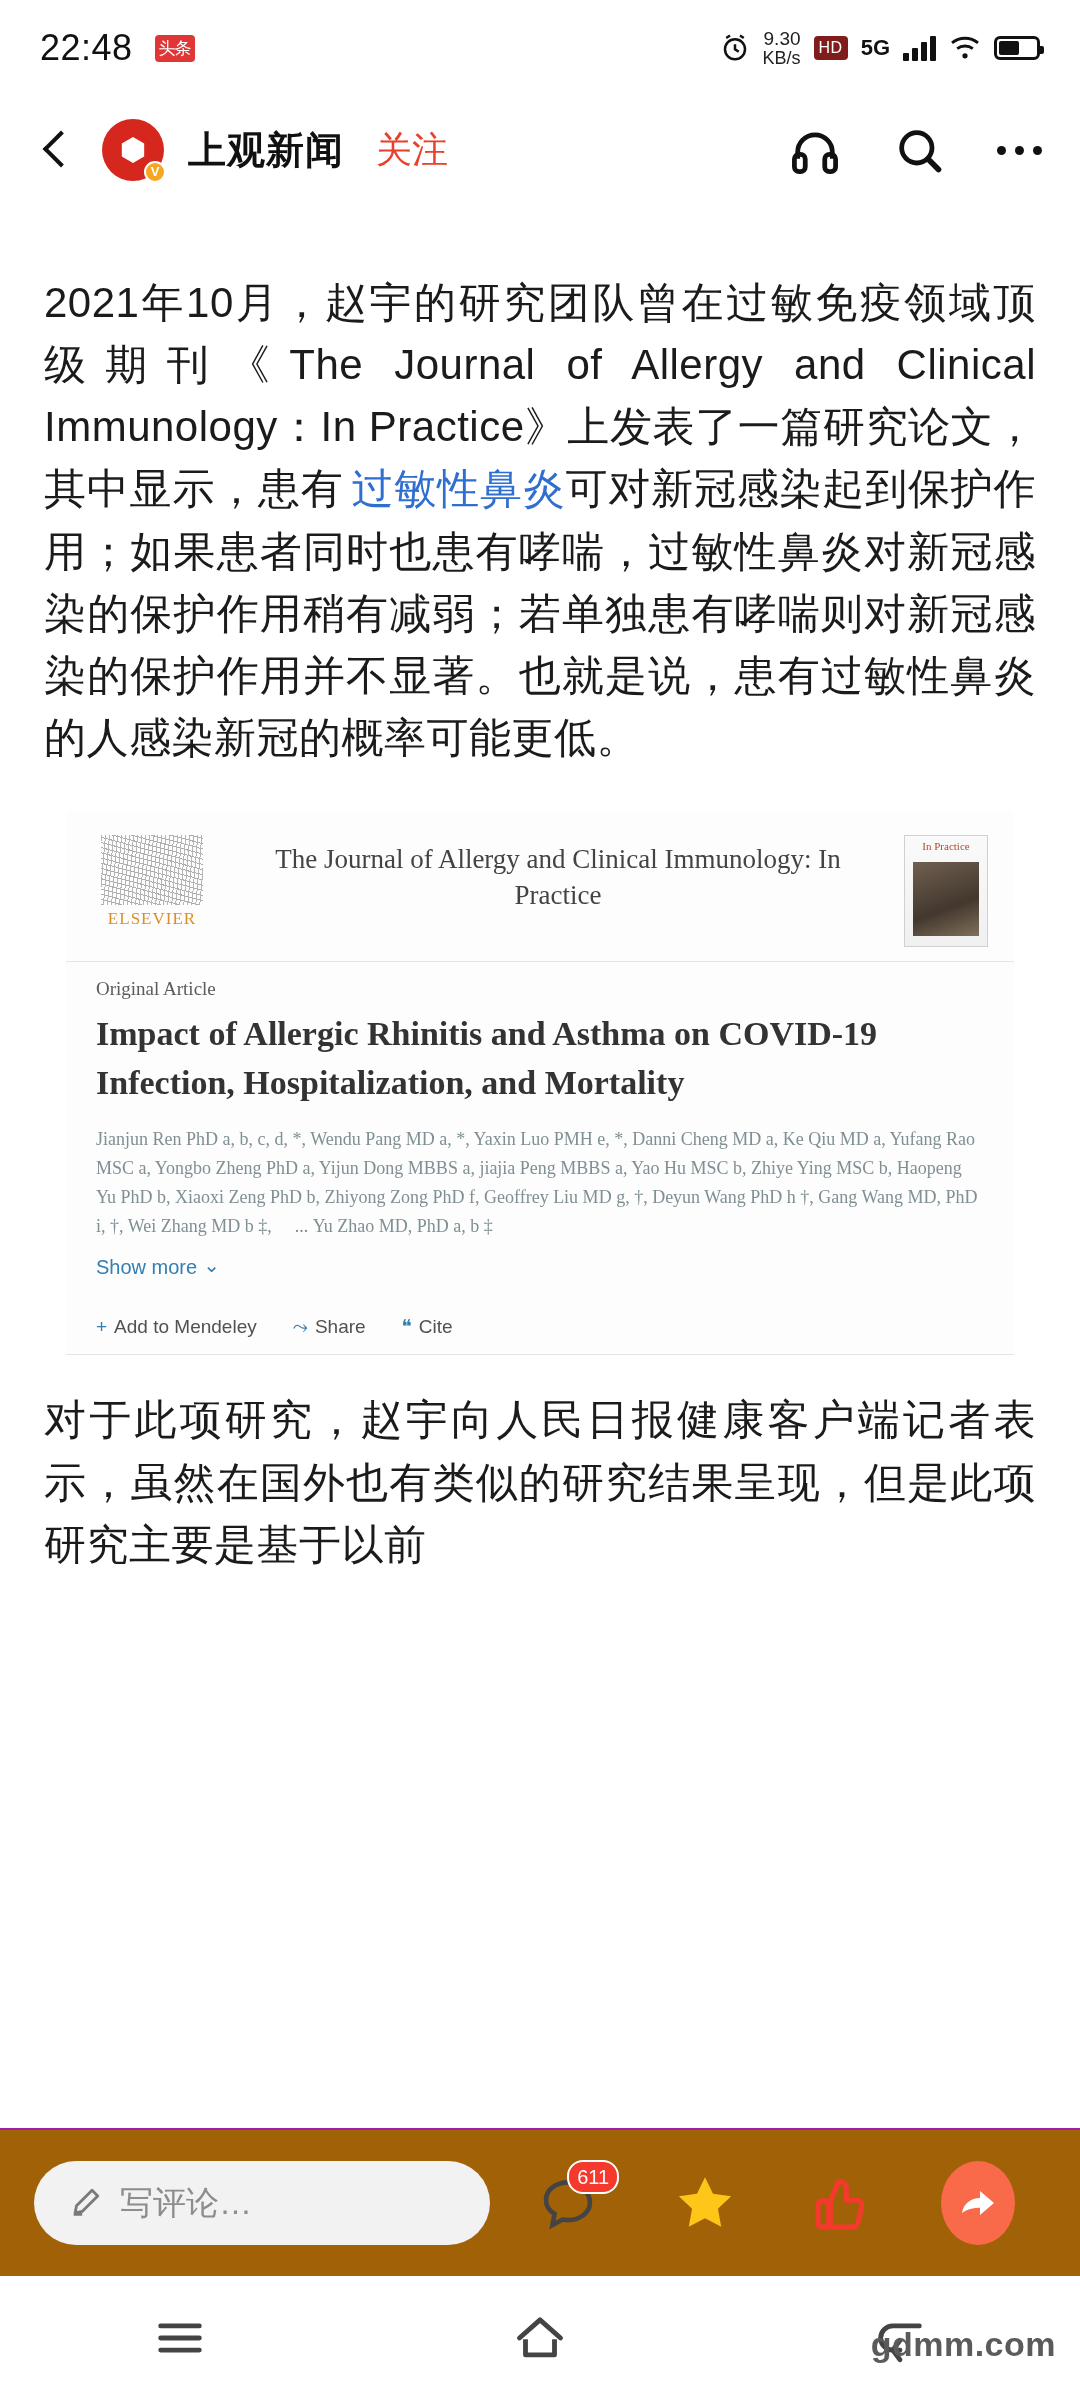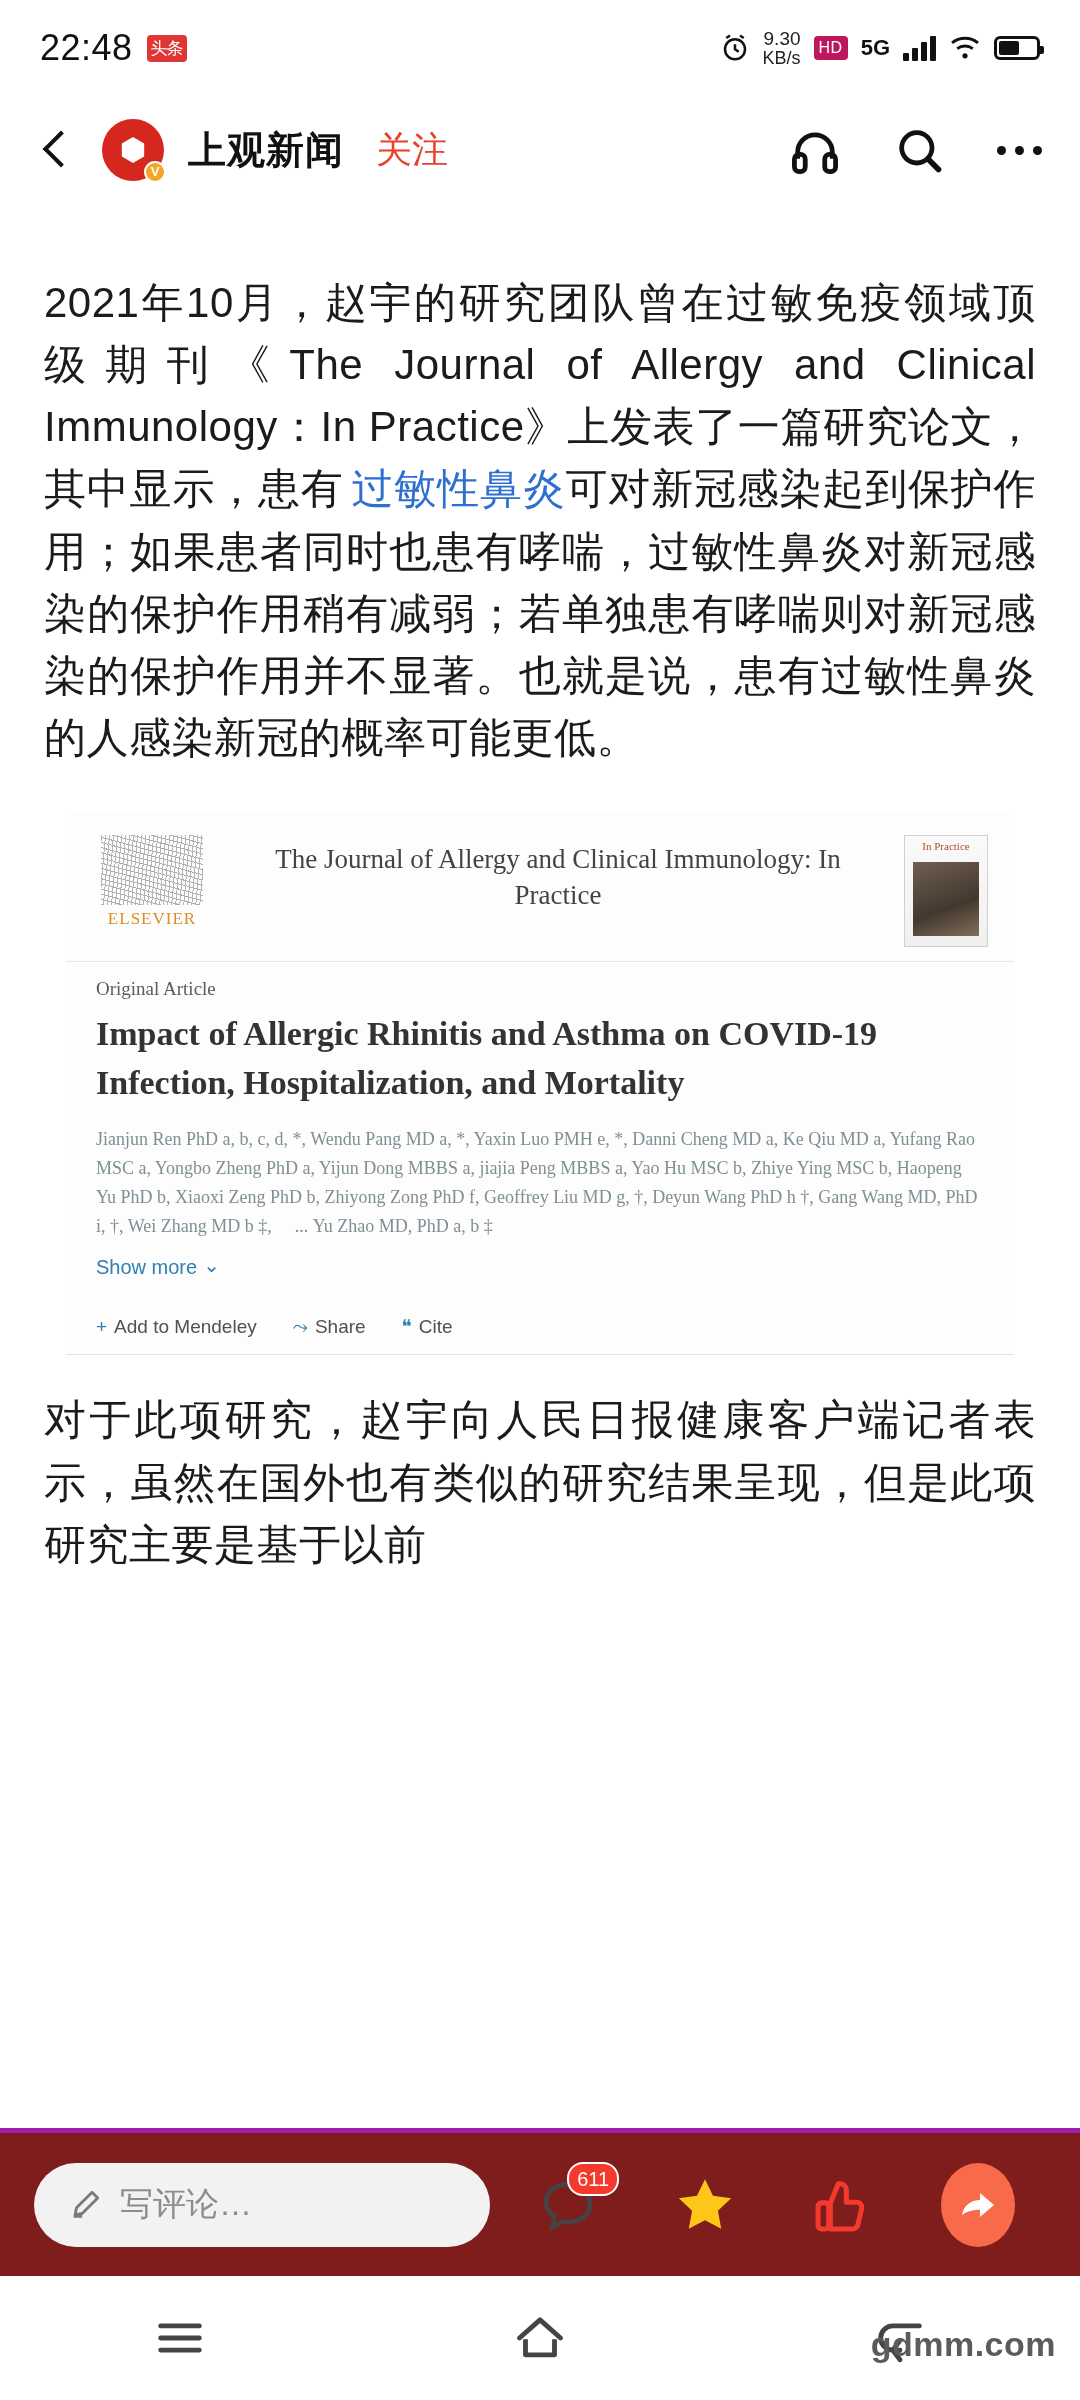--- a/index.html
+++ b/index.html
@@ -15,36 +15,36 @@
 
   
   .statusbar {
     height: 96px;
     display: flex;
     align-items: center;
     padding: 0 40px;
     font-size: 34px;
     color: #111;
   }
-  .sb-left { display: flex; align-items: center; gap: 14px; }
+  .sb-left { display: flex; align-items: center; gap: 22px; }
   .sb-clock { font-size: 36px; letter-spacing: 0.5px; }
   .sb-badge {
     background: #e03636; color: #fff;
     font-size: 17px; line-height: 1;
     padding: 5px 4px; border-radius: 4px;
     letter-spacing: -1px;
   }
   .sb-right {
     margin-left: auto;
     display: flex; align-items: center; gap: 13px;
   }
   .sb-speed { font-size: 18px; line-height: 1.05; text-align: right; color: #222; }
   .sb-speed b { display: block; font-weight: 400; font-size: 19px; }
   .sb-hd {
-    background: #be185d; color: #fff; font-size: 16px;
+    background: #7f1d1d; color: #fff; font-size: 16px;
     padding: 3px 5px; border-radius: 4px; letter-spacing: 0.5px;
   }
   .sb-5g { font-size: 22px; font-weight: 700; color: #111; }
   .bars { display: flex; align-items: flex-end; gap: 3px; height: 26px; }
   .bars i { display: block; width: 6px; background: #111; border-radius: 1px; }
   .bars i:nth-child(1) { height: 8px; }
   .bars i:nth-child(2) { height: 13px; }
   .bars i:nth-child(3) { height: 19px; }
   .bars i:nth-child(4) { height: 25px; }
   .battery {
@@ -174,25 +174,25 @@
   .fade {
     position: absolute; left: 0; right: 0; bottom: 230px; height: 70px;
     background: linear-gradient(rgba(255,255,255,0), #ffffff 80%);
     pointer-events: none;
   }
 
   
   .bottombar {
     position: absolute; left: 0; right: 0; bottom: 124px;
     height: 148px;
-    background: #7f1d1d;
+    background: #a16207;
     display: flex; align-items: center;
     padding: 0 34px;
     gap: 10px;
-    border-top: 5px solid #a21caf;
+    border-top: 2px solid #a21caf;
   }
   .comment-box {
     flex: none; width: 456px; height: 84px;
     background: #f2f2f2; border-radius: 42px;
     display: flex; align-items: center; gap: 18px;
     padding: 0 34px;
     color: #8d8d8d; font-size: 33px;
   }
   .pen { width: 34px; height: 34px; }
   .bb-icons { flex: 1; display: flex; align-items: center; justify-content: space-around; }

